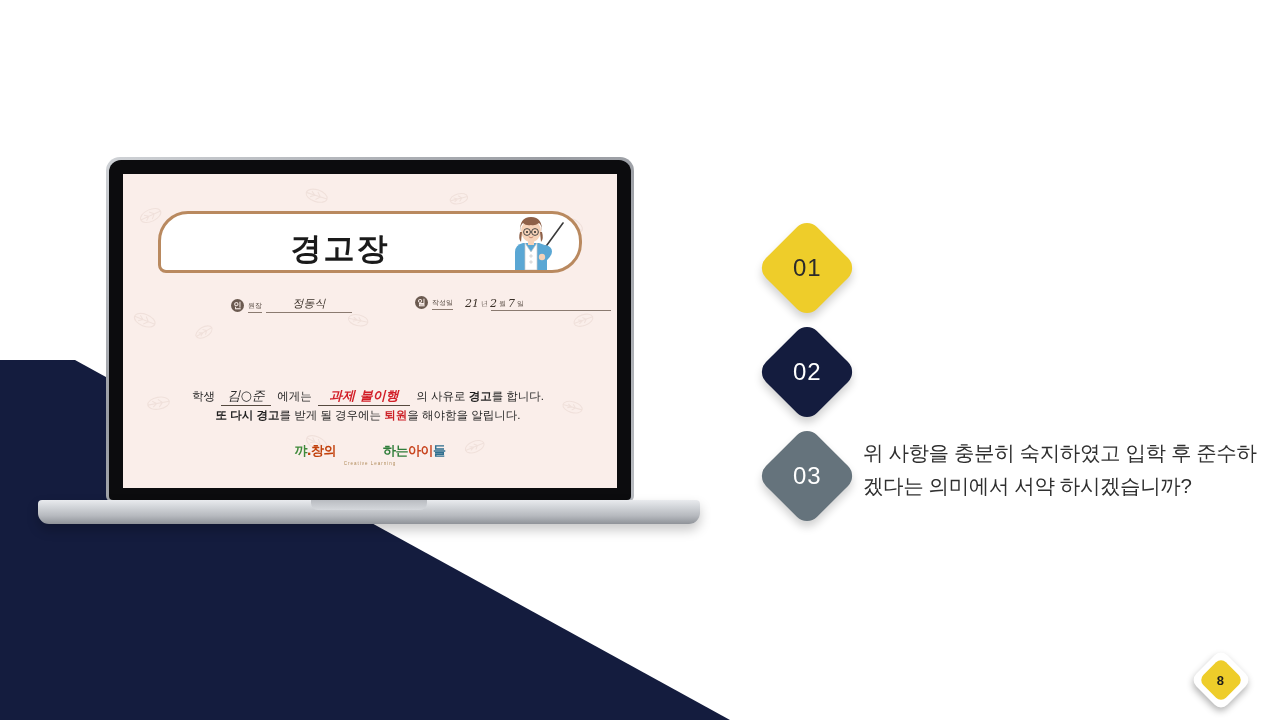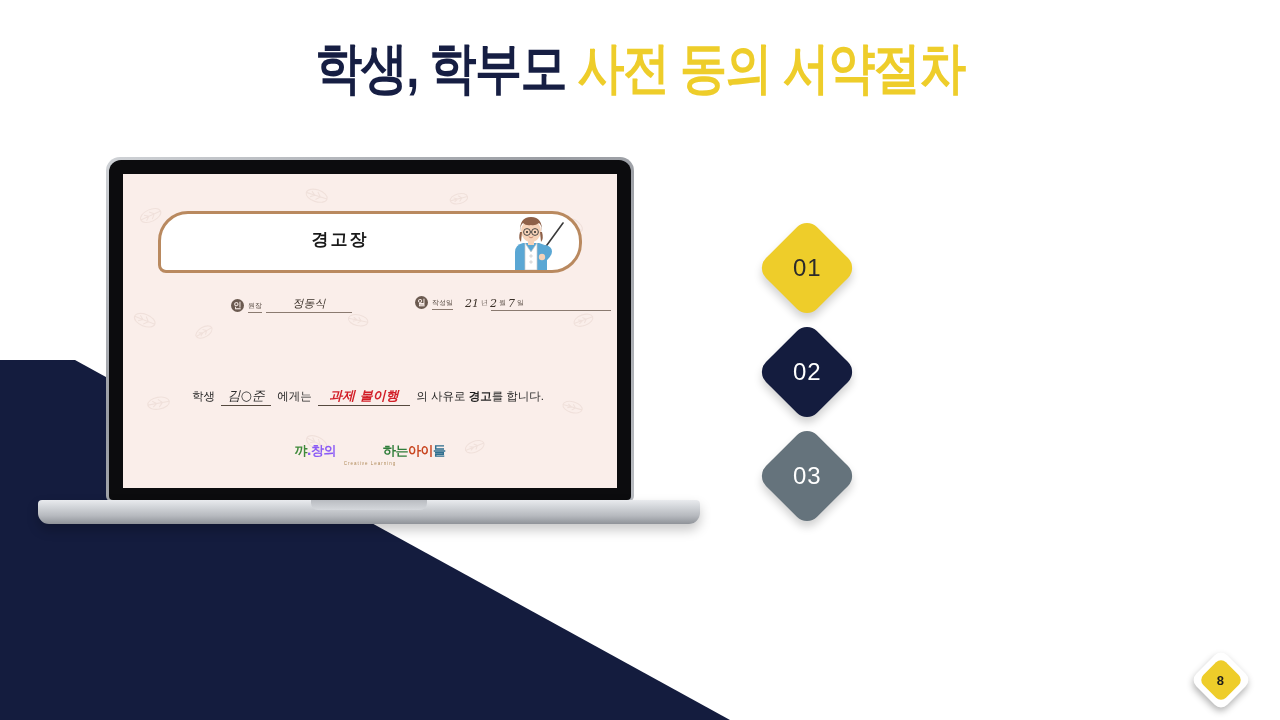--- a/index.html
+++ b/index.html
@@ -135,21 +135,21 @@
     border: 3px solid #b9895f;
     border-radius: 30px 30px 30px 8px;
     box-sizing: border-box;
   }
   .cert-title {
     position: absolute;
     left: 0;
     right: 0;
     top: 14px;
     text-align: center;
-    font-size: 17px;
+    font-size: 31px;
     font-weight: 900;
     color: #1a1a1a;
     letter-spacing: 2px;
     padding-right: 60px;
   }
   .teacher {
     position: absolute;
     right: 12px;
     bottom: 0;
     width: 72px;
@@ -266,21 +266,21 @@
     right: 0;
     top: 268px;
     text-align: center;
   }
   .cert-logo .lg {
     font-size: 13px;
     font-weight: 800;
     letter-spacing: -0.5px;
   }
   .cert-logo .lg .c1 { color: #3f8a3a; }
-  .cert-logo .lg .c2 { color: #8b5cf6; }
+  .cert-logo .lg .c2 { color: #c2410c; }
   .cert-logo .lg .c3 { color: #2f7d3a; padding-left: 47px; }
   .cert-logo .lg .c4 { color: #c8451f; text-align: center; }
   .cert-logo .lg .c5 { color: #2f6f8f; }
   .cert-logo .sub {
     font-size: 4.5px;
     letter-spacing: 1px;
     color: #b08b5a;
     margin-top: 1px;
   }
 
@@ -377,25 +377,20 @@
 </style>
 </head>
 <body>
 
 <div class="slide">
 
   <svg class="navy-shape" viewBox="0 0 1280 720" preserveAspectRatio="none">
     <polygon points="0,360 75,360 730,720 0,720" fill="#141c3e"></polygon>
   </svg>
 
-  <div class="title-wrap">
-    <div class="title">
-      <span class="seg-navy">학생, 학부모 </span><span class="seg-yellow">사전 동의 서약절차</span>
-    </div>
-  </div>
 
   <div class="laptop">
     <div class="laptop-lid">
       <div class="laptop-bezel">
         <div class="laptop-screen">
 
           <div class="cert">
 
             <svg class="leaves" viewBox="0 0 500 320" preserveAspectRatio="none">
               <g fill="none" stroke="#e8d6cf" stroke-width="1.1">
@@ -487,41 +482,45 @@
 
             <div class="sig-row">
               <div class="sig-field f1">
                 <div class="sig-dot">인</div>
                 <div class="sig-label">원장</div>
                 <div class="sig-hand">정동식</div>
               </div>
               <div class="sig-field f2">
                 <div class="sig-dot">일</div>
                 <div class="sig-label">작성일</div>
-                <div style="position:relative;display:flex;align-items:center;padding-left:6px;">
+                <div style="position:relative;display:flex;align-items:flex-end;padding-left:6px;">
                   <span class="sig-num">21</span>
                   <span class="sig-unit">년</span>
                   <span class="sig-num">2</span>
                   <span class="sig-unit">월</span>
                   <span class="sig-num">7</span>
                   <span class="sig-unit">일</span>
                   <span class="date-underline"></span>
                 </div>
               </div>
             </div>
 
             <div class="cert-body">
               <div class="cert-line">
                 <span>학생</span>
                 <span class="hand-blank">김○준</span>
                 <span>에게는</span>
                 <span class="hand-reason">과제 불이행</span>
                 <span>의 사유로</span>
                 <span class="bold">경고</span><span>를 합니다.</span>
               </div>
+              <div class="cert-line">
+                <span class="bold">또 다시 경고</span><span>를 받게 될 경우에는</span>
+                <span class="red">퇴원</span><span>을 해야함을 알립니다.</span>
+              </div>
             </div>
 
             <div class="cert-logo">
               <div class="lg">
                 <span class="c1">꺄</span><span class="c2">․창의</span><span class="c3">하는</span><span class="c4">아이</span><span class="c5">들</span>
               </div>
               <div class="sub">Creative Learning</div>
             </div>
 
           </div>
@@ -551,20 +550,21 @@
         </div>
       </div>
     </div>
 
     <div class="list-item">
       <div class="badge-slot">
         <div class="badge b3">
           <span>03</span>
         </div>
       </div>
+      <div class="item-text three-line">위 사항을 충분히 숙지하였고 입학 후 준수하겠다는 의미에서 서약 하시겠습니까?</div>
     </div>
 
   </div>
 
   <div class="page-badge">
     <div class="outer"></div>
     <div class="inner">
       <span>8</span>
     </div>
   </div>

